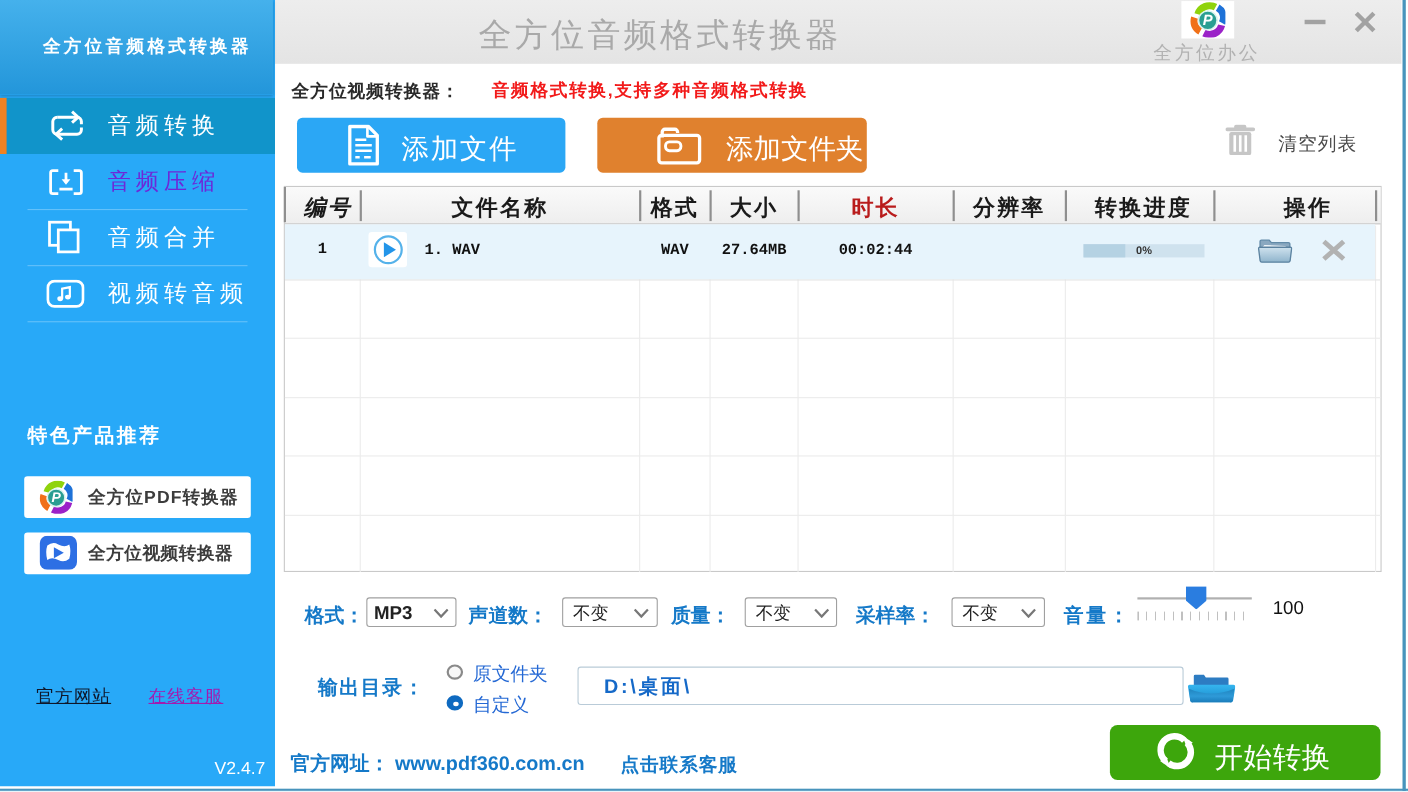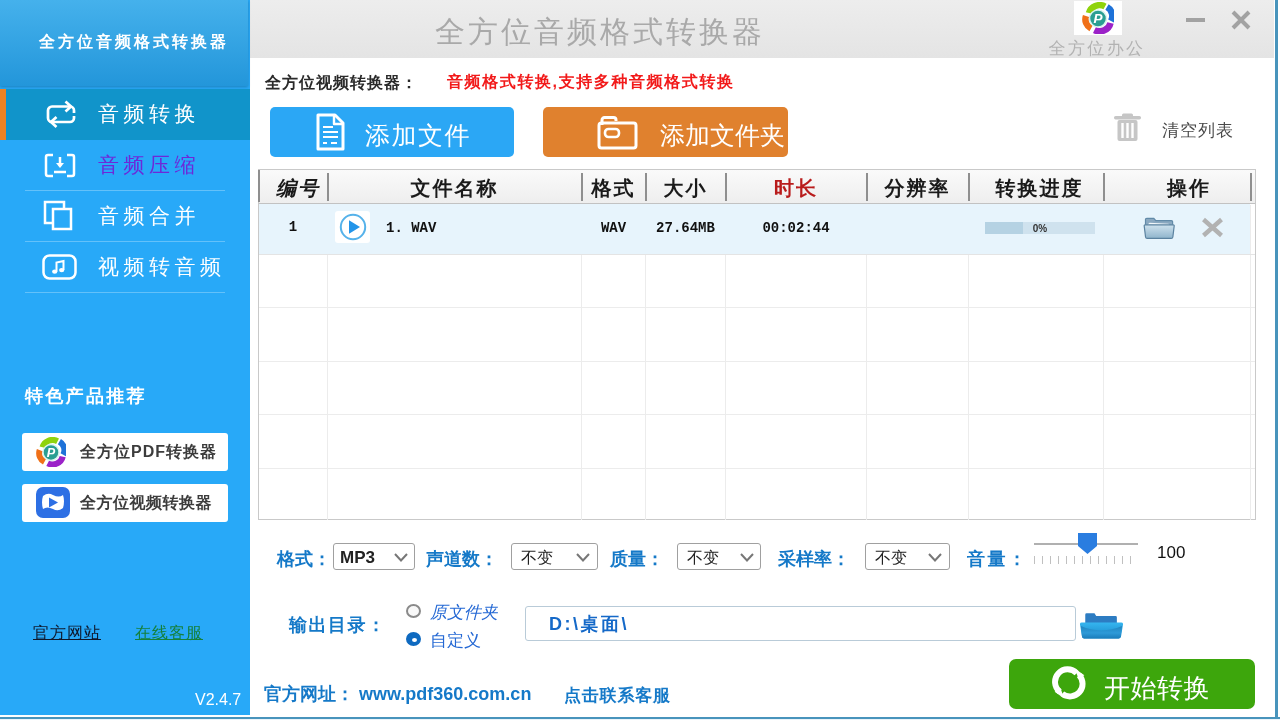--- a/index.html
+++ b/index.html
@@ -94,21 +94,21 @@
 <div class="abs" style="left:36px;top:487px;width:34px;height:31px;">
 <svg width="34" height="31" viewBox="0 0 34 31">
   <rect x="0" y="0" width="34" height="31" rx="7" fill="#2d6fe4"></rect>
   <path d="M7 9 q5 -4 10 -1 q6 3 10 0 q2 6 0 13 q-5 4 -10 1 q-6 -3 -10 0 q-2 -7 0 -13z" fill="#fff"></path>
   <path d="M13 10.5 L22 15.5 L13 20.5 z" fill="#2d6fe4"></path>
 </svg>
 </div>
 <div class="abs" style="left:80px;top:493px;font-size:16px;font-weight:bold;color:#3c3c3c;letter-spacing:0.5px;">全方位视频转换器</div>
 
 <div class="abs" style="left:33px;top:623px;font-size:16px;color:#0f172a;text-decoration:underline;letter-spacing:1px;">官方网站</div>
-<div class="abs" style="left:135px;top:623px;font-size:16px;color:#15803d;text-decoration:underline;letter-spacing:1px;">在线客服</div>
+<div class="abs" style="left:135px;top:623px;font-size:16px;color:#a21caf;text-decoration:underline;letter-spacing:1px;">在线客服</div>
 <div class="abs" style="left:195px;top:691px;font-size:16px;color:#fff;">V2.4.7</div>
 
 <div class="abs" style="left:265px;top:73px;font-size:16px;font-weight:bold;color:#2a2a2a;letter-spacing:1px;">全方位视频转换器：</div>
 <div class="abs" style="left:447px;top:72px;font-size:16px;font-weight:bold;color:#f21a1a;letter-spacing:1.6px;">音频格式转换,支持多种音频格式转换</div>
 
 <div class="abs" style="left:270px;top:107px;width:244px;height:50px;background:#2ba7f5;border-radius:5px;"></div>
 <svg class="abs" style="left:314px;top:113px;" width="33" height="38" viewBox="0 0 31 38">
   <path d="M3 2 h17 l8 8 v26 h-25 z" fill="none" stroke="#fff" stroke-width="3" stroke-linejoin="round"></path>
   <path d="M19 2 v9 h9" fill="none" stroke="#fff" stroke-width="2.4" stroke-linejoin="round"></path>
   <path d="M8 14 h10 M8 19 h15 M8 24 h15 M8 30 h4 M16 30 h6" stroke="#fff" stroke-width="2.2"></path>
@@ -230,21 +230,21 @@
 
 <div class="abs" style="left:967px;top:547px;font-size:18px;font-weight:bold;color:#1579c8;letter-spacing:2.5px;">音量：</div>
 
 <div class="abs" style="left:1034px;top:543px;width:104px;height:2px;background:#b0b0b0;"></div>
 <div class="abs" style="left:1034px;top:556px;width:104px;height:8px;background:repeating-linear-gradient(90deg,#c0c0c0 0,#c0c0c0 1px,transparent 1px,transparent 8px);"></div>
 <div class="abs" style="left:1078px;top:533px;width:19px;height:21px;background:#2a7de0;clip-path:polygon(0 0,100% 0,100% 62%,50% 100%,0 62%);"></div>
 <div class="abs" style="left:1157px;top:543px;font-size:17px;color:#111;">100</div>
 
 <div class="abs" style="left:289px;top:613px;font-size:18px;font-weight:bold;color:#1579c8;letter-spacing:1.5px;">输出目录：</div>
 <div class="abs" style="left:406px;top:604px;width:15px;height:14px;border:2px solid #8a8a8a;border-radius:50%;background:#f8f8f8;"></div>
-<div class="abs" style="left:430px;top:601px;font-size:17px;color:#2468d4;font-style:italic;">原文件夹</div>
+<div class="abs" style="left:430px;top:601px;font-size:17px;color:#2468d4;">原文件夹</div>
 <div class="abs" style="left:406px;top:632px;width:15px;height:14px;border:2px solid #0f6ac0;border-radius:50%;background:#0f6ac0;"></div>
 <div class="abs" style="left:412px;top:638px;width:5px;height:4px;background:#fff;border-radius:50%;"></div>
 <div class="abs" style="left:430px;top:629px;font-size:17px;color:#2468d4;">自定义</div>
 
 <div class="abs" style="left:525px;top:606px;width:551px;height:35px;background:#fff;border:1px solid #b9cbd8;border-radius:3px;"></div>
 <div class="abs" style="left:549px;top:612px;font-size:18px;font-weight:bold;color:#1569c8;letter-spacing:2.5px;">D:\桌面\</div>
 
 <svg class="abs" style="left:1080px;top:610px;" width="43" height="33" viewBox="0 0 49 33">
   <path d="M6 14 V3 a1.5 1.5 0 0 1 1.5 -1.5 h9 l2 3 h22 a1.5 1.5 0 0 1 1.5 1.5 v8" fill="#2d7cc2"></path>
   <path d="M2 12 h45 a2 2 0 0 1 2 2.2 l-2.3 14 a2.5 2.5 0 0 1 -2.5 2 H4.8 a2.5 2.5 0 0 1 -2.5 -2 L0 14.2 A2 2 0 0 1 2 12z" fill="url(#fg1)"></path>

